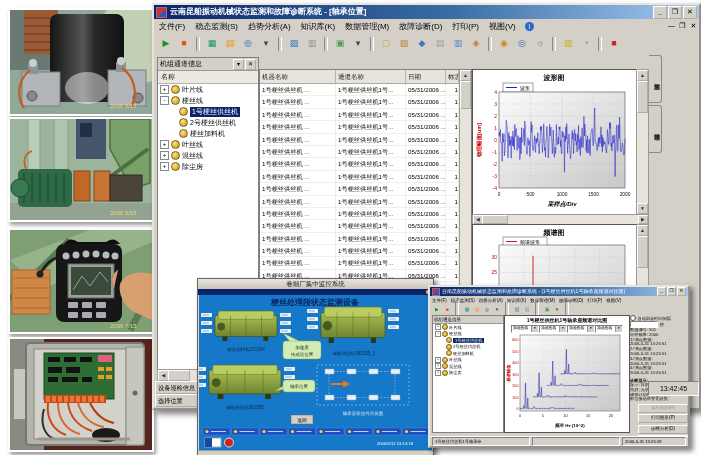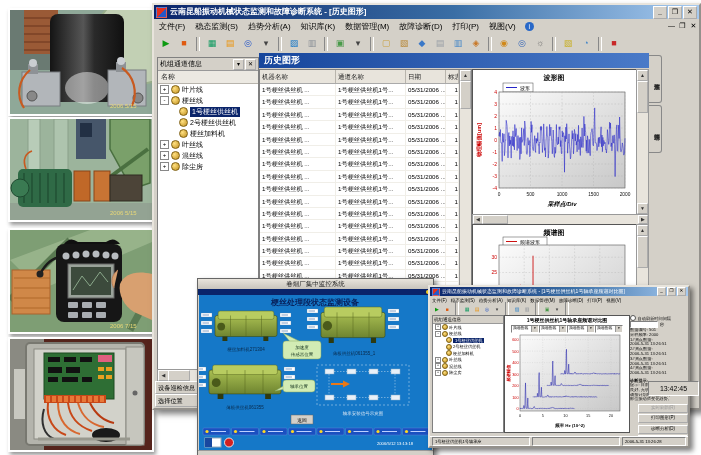--- a/index.html
+++ b/index.html
@@ -286,21 +286,21 @@
         <path d="M34,70 C30,84 34,96 44,100" stroke="#303030"></path>
       </g>
       <ellipse cx="96" cy="96" rx="14" ry="7" fill="#1a1a1a"></ellipse>
       <path d="M28,100 L120,100" stroke="#98988e" stroke-width="3"></path>
     </svg>
   </div>
 
   <div id="main-win">
     <div class="titlebar">
       <span class="app-ico"></span>
-      <span class="title-text">云南昆船振动机械状态监测和故障诊断系统 - [历史图形]</span>
+      <span class="title-text">云南昆船振动机械状态监测和故障诊断系统 - [轴承位置]</span>
       <span class="cap-btn">_</span>
       <span class="cap-btn">❐</span>
       <span class="cap-btn">✕</span>
     </div>
     <div class="menubar">
       <span id="menu-items" style="display:flex;">
           <span class="mi">文件(F)</span>
           <span class="mi">稳态监测(S)</span>
           <span class="mi">趋势分析(A)</span>
           <span class="mi">知识库(K)</span>
@@ -400,21 +400,20 @@
         </div>
     </div>
     <div class="hscroll" style="left:3px;top:364px;width:100px;height:11px;">
       <span class="sb-btn" style="left:0;top:0;width:9px;height:9px;line-height:9px;">◀</span>
       <span class="sb-thumb" style="left:10px;top:0;width:20px;height:9px;"></span>
       <span class="sb-btn" style="right:0;top:0;width:9px;height:9px;line-height:9px;">▶</span>
     </div>
     <div class="status-box" style="left:1px;top:376px;width:48px;height:11px;">设备巡检信息</div>
     <div class="status-box" style="left:1px;top:389px;width:42px;height:11px;">选择位置</div>
 
-    <div id="content-header">历史图形</div>
 
     <div id="table">
       <div class="thead">
         <div class="c1">机器名称</div>
         <div class="c2">通道名称</div>
         <div class="c3">日期</div>
         <div class="c4">标志</div>
       </div>
       <div id="tbl-rows">
           <div class="trow">

